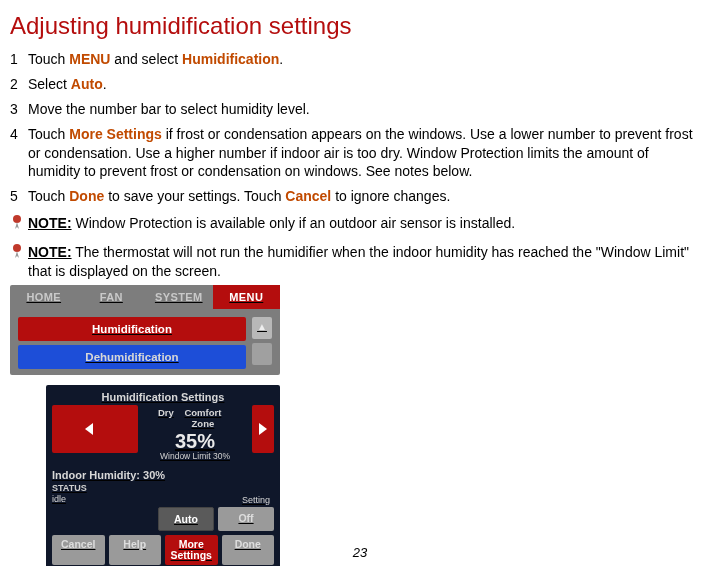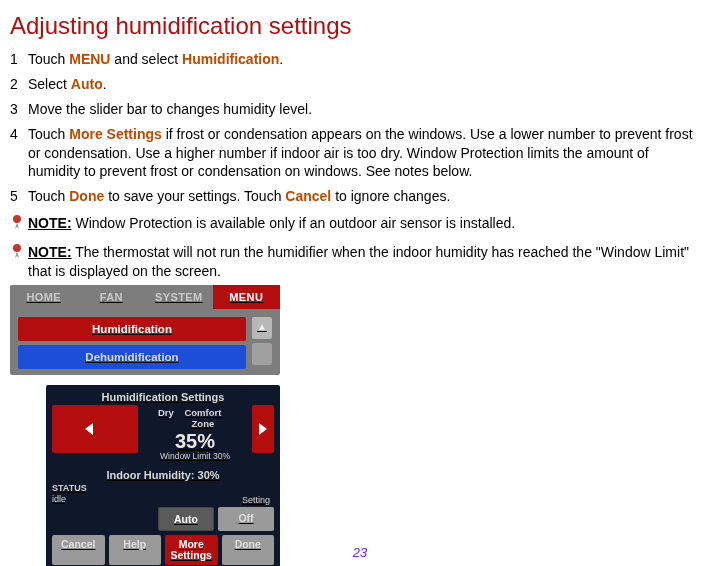--- a/index.html
+++ b/index.html
@@ -17,21 +17,21 @@
     ol.steps > li > div { flex: 1; }
     
     .kw-orange { color: #c14a00; font-weight: bold; }
     
     .note { display: flex; margin: 8px 0 4px 0; line-height: 1.35; }
     .note-icon { width: 18px; flex-shrink: 0; }
     .pin-svg { width: 14px; height: 16px; }
     .note-body { flex: 1; }
     .note-label { font-weight: bold; text-decoration: underline; }
     
-    .page-num { position: absolute; bottom: 6px; left: 0; right: 0; text-align: center; font-style: italic; color: #6d28d9; font-size: 13px; }
+    .page-num { position: absolute; bottom: 6px; left: 0; right: 0; text-align: center; font-style: italic; color: #000000; font-size: 13px; }
     
     
     .shot1 { background: #7d7d7d; border-radius: 2px; padding: 0; margin-bottom: 10px; }
     .tabs { display: flex; }
     .tab { flex: 1; text-align: center; color: #c9c9c9; font-size: 11px; padding: 6px 0; font-weight: bold; letter-spacing: 0.4px; }
     .tab.active { background: #b40d0d; color: #fff; }
     .shot1-body { padding: 8px 8px 2px 8px; display: flex; gap: 6px; align-items: flex-start;}
     .menu-list { flex: 1; }
     .menu-item { text-align: center; font-size: 11.5px; font-weight: bold; padding: 6px 0; border-radius: 2px; margin-bottom: 4px; }
     .menu-item.sel { background: #b40d0d; color: #fff; }
@@ -44,21 +44,21 @@
     .settings-title { text-align: center; font-size: 11px; font-weight: bold; margin-bottom: 2px; }
     .slider-row { display: flex; align-items: stretch; gap: 16px; }
     .arrow-btn { width: 22px; height: 48px; background: #b40d0d; color: #fff; display:flex; align-items:center; justify-content:center; border-radius:2px; }
     .arrow-btn .tri { width:0;height:0;border-top:6px solid transparent;border-bottom:6px solid transparent; }
     .arrow-btn.left .tri { border-right:8px solid #fff; }
     .arrow-btn.right .tri { border-left:8px solid #fff; }
     .slider-mid { flex:1; text-align:center; padding: 2px 4px 4px 4px;}
     .slider-labels { display:flex; justify-content:space-between; font-size:9.5px; font-weight:bold; margin-bottom:2px;}
     .slider-val { font-size:20px; font-weight:bold; color:#eaeaea; line-height:1; }
     .slider-sub { font-size:8.5px; color:#d0d0d0; }
-    .indoor { text-align:center; font-size:11px; font-weight:bold; margin:4px 0 2px; }
+    .indoor { text-align:left; font-size:11px; font-weight:bold; margin:4px 0 2px; }
     .status-row { display:flex; justify-content:space-between; align-items:flex-end; margin-bottom:2px;}
     .status-left { font-size:9px; line-height:1.2; }
     .status-left .lab { text-transform: uppercase; font-weight:bold; color:#cfcfcf;}
     .setting-lab { font-size:9px; flex:1; text-align:right; padding-right:4px;}
     .mode-row { display:flex; gap:4px; margin-bottom:4px; justify-content:flex-end; }
     .mode-btn { flex: 0 0 56px; text-align:center; font-size:10.5px; font-weight:bold; padding:5px 0; border-radius:2px; background:#9a9a9a; color:#dcdcdc;}
     .mode-btn.sel{ background:#5a5a5a; color:#fff; border:1px solid #444;}
     .btn-row { display:flex; gap:4px; }
     .b-btn { flex:1; text-align:center; font-size:10.5px; font-weight:bold; padding:4px 0; border-radius:2px; background:#9a9a9a; color:#ddd; line-height:1.05;}
     .b-btn.red { background:#b40d0d; color:#fff; }
@@ -76,21 +76,21 @@
         <span>Touch </span><span class="kw-orange">MENU</span><span> and select </span><span class="kw-orange">Humidification</span><span>.</span>
       </div>
         </li>
       <li>
           <div>
         <span>Select </span><span class="kw-orange">Auto</span><span>.</span>
       </div>
         </li>
       <li>
           <div>
-        <span>Move the slider bar to changes humidity level.</span>
+        <span>Move the number bar to select humidity level.</span>
       </div>
         </li>
       <li>
           <div>
         <span>Touch </span><span class="kw-orange">More Settings</span><span> if frost or condensation appears on the windows. Use a lower number to prevent frost or condensation. Use a higher number if indoor air is too dry. Window Protection limits the amount of humidity to prevent frost or condensation on windows. See notes below.</span>
       </div>
         </li>
       <li>
           <div>
         <span>Touch </span><span class="kw-orange">Done</span><span> to save your settings. Touch </span><span class="kw-orange">Cancel</span><span> to ignore changes.</span>

